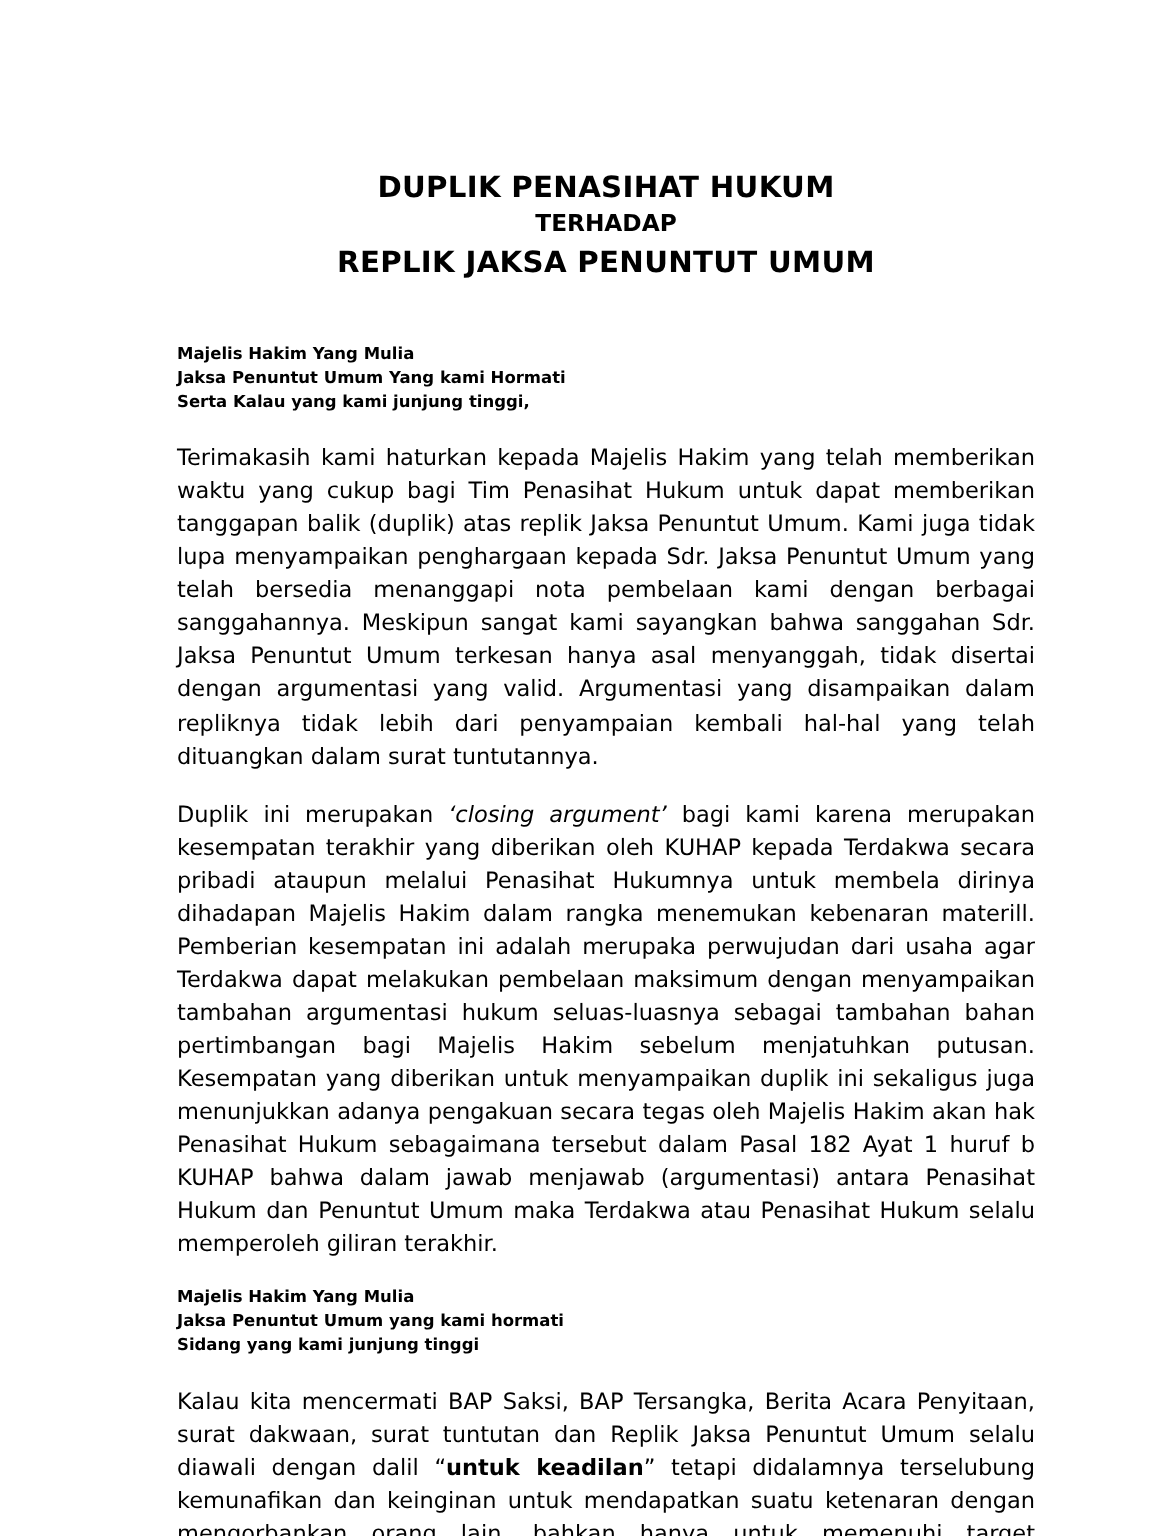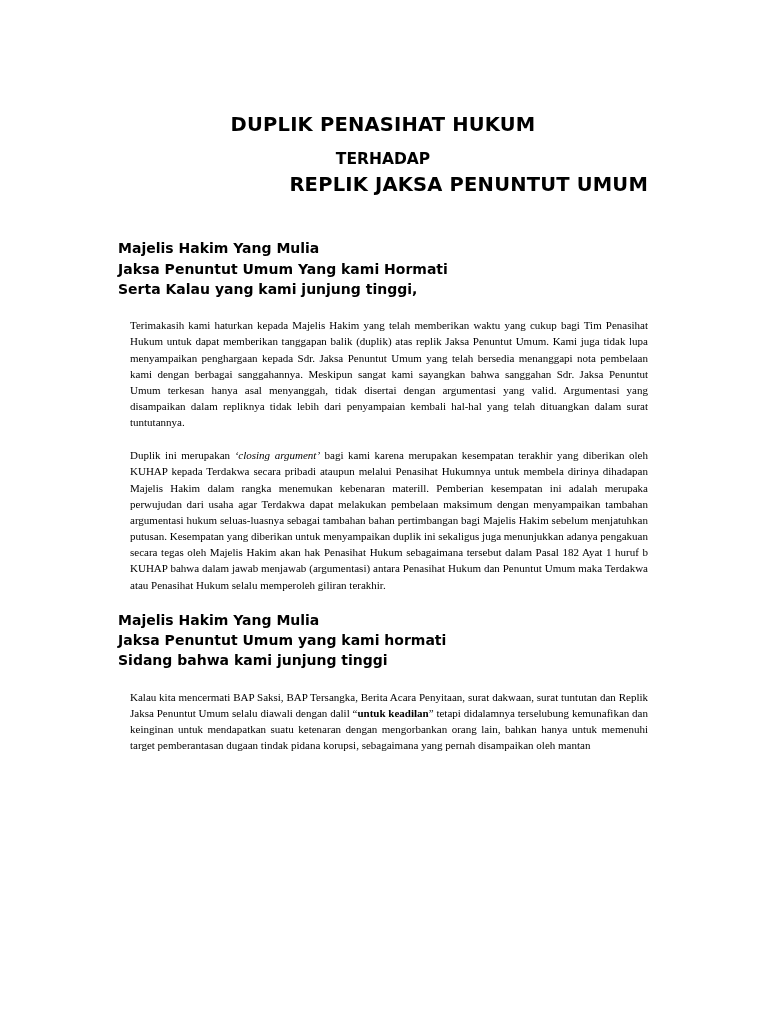--- a/index.html
+++ b/index.html
@@ -11,69 +11,67 @@
     width: 768px;
     height: 1024px;
     font-family: "DejaVu Sans", sans-serif;
     color: #000000;
     overflow: hidden;
   }
   .page {
     width: 768px;
     height: 912px;
     box-sizing: border-box;
-    padding: 112px 120px 0 118px;
+    padding: 112px 78px 0 118px;
     position: relative;
   }
   .title-block {
     text-align: center;
     margin-bottom: 40px;
   }
   .title-line-1 {
     font-size: 19.5px;
     font-weight: bold;
     letter-spacing: 0.2px;
     line-height: 1.35;
   }
   .title-line-2 {
     font-size: 15.5px;
     font-weight: bold;
     line-height: 1.4;
-    margin-top: 11px;
+    margin-top: 1px;
   }
   .title-line-3 {
     font-size: 19.5px;
     font-weight: bold;
     letter-spacing: 0.2px;
     line-height: 1.35;
     margin-top: 1px;
-    text-align: right;
   }
   .title-line-4 {
     font-size: 15.5px;
     font-weight: bold;
     line-height: 1.4;
     margin-top: 7px;
   }
   .salutation {
-    font-size: 14px;
+    font-size: 11px;
     font-weight: bold;
     line-height: 1.45;
     margin-bottom: 18px;
   }
   .salutation div {
     white-space: pre;
   }
   p.body-text {
-    font-size: 11px;
+    font-size: 15px;
     line-height: 1.47;
     text-align: justify;
-    margin: 0 0 17px 12px;
+    margin: 0 0 17px 0;
     hyphens: none;
-    font-family: Liberation Serif, serif;
   }
   p.body-text:last-child {
     margin-bottom: 0;
   }
   .italic {
     font-style: italic;
   }
   .bold {
     font-weight: bold;
   }
@@ -95,18 +93,18 @@
     <div>Serta Kalau yang kami junjung tinggi,</div>
   </div>
 
   <p class="body-text">Terimakasih kami haturkan kepada Majelis Hakim yang telah memberikan waktu yang cukup bagi Tim Penasihat Hukum untuk dapat memberikan tanggapan balik (duplik) atas replik Jaksa Penuntut Umum. Kami juga tidak lupa menyampaikan penghargaan kepada Sdr. Jaksa Penuntut Umum yang telah bersedia menanggapi nota pembelaan kami dengan berbagai sanggahannya. Meskipun sangat kami sayangkan bahwa sanggahan Sdr. Jaksa Penuntut Umum terkesan hanya asal menyanggah, tidak disertai dengan argumentasi yang valid. Argumentasi yang disampaikan dalam repliknya tidak lebih dari penyampaian kembali hal-hal yang telah dituangkan dalam surat tuntutannya.</p>
 
   <p class="body-text"><span>Duplik ini merupakan </span><span class="italic">‘closing argument’</span><span> bagi kami karena merupakan kesempatan terakhir yang diberikan oleh KUHAP kepada Terdakwa secara pribadi ataupun melalui Penasihat Hukumnya untuk membela dirinya dihadapan Majelis Hakim dalam rangka menemukan kebenaran materill. Pemberian kesempatan ini adalah merupaka perwujudan dari usaha agar Terdakwa dapat melakukan pembelaan maksimum dengan menyampaikan tambahan argumentasi hukum seluas-luasnya sebagai tambahan bahan pertimbangan bagi Majelis Hakim sebelum menjatuhkan putusan. Kesempatan yang diberikan untuk menyampaikan duplik ini sekaligus juga menunjukkan adanya pengakuan secara tegas oleh Majelis Hakim akan hak Penasihat Hukum sebagaimana tersebut dalam Pasal 182 Ayat 1 huruf b KUHAP bahwa dalam jawab menjawab (argumentasi) antara Penasihat Hukum dan Penuntut Umum maka Terdakwa atau Penasihat Hukum selalu memperoleh giliran terakhir.</span></p>
 
   <div class="salutation">
     <div>Majelis Hakim Yang Mulia</div>
     <div>Jaksa Penuntut Umum yang kami hormati</div>
-    <div>Sidang bahwa kami junjung tinggi</div>
+    <div>Sidang yang kami junjung tinggi</div>
   </div>
 
   <p class="body-text"><span>Kalau kita mencermati BAP Saksi, BAP Tersangka, Berita Acara Penyitaan, surat dakwaan, surat tuntutan dan Replik Jaksa Penuntut Umum selalu diawali dengan dalil </span><span>“</span><span class="bold">untuk keadilan</span><span>”</span><span> tetapi didalamnya terselubung kemunafikan dan keinginan untuk mendapatkan suatu ketenaran dengan mengorbankan orang lain, bahkan hanya untuk memenuhi target pemberantasan dugaan tindak pidana korupsi, sebagaimana yang pernah disampaikan oleh mantan</span></p>
 
 </div>
 
 </body></html>

